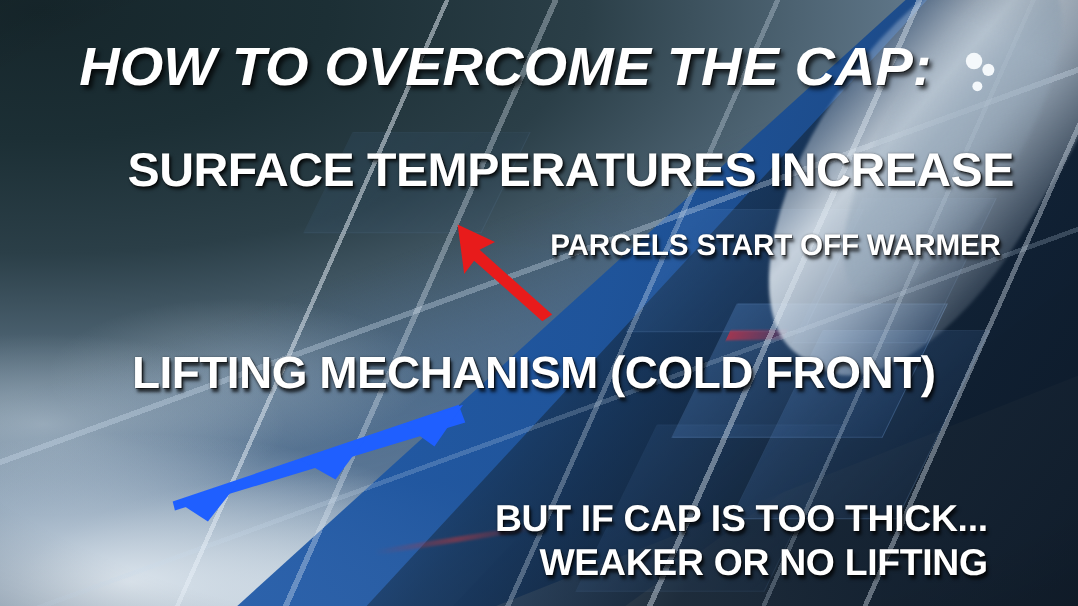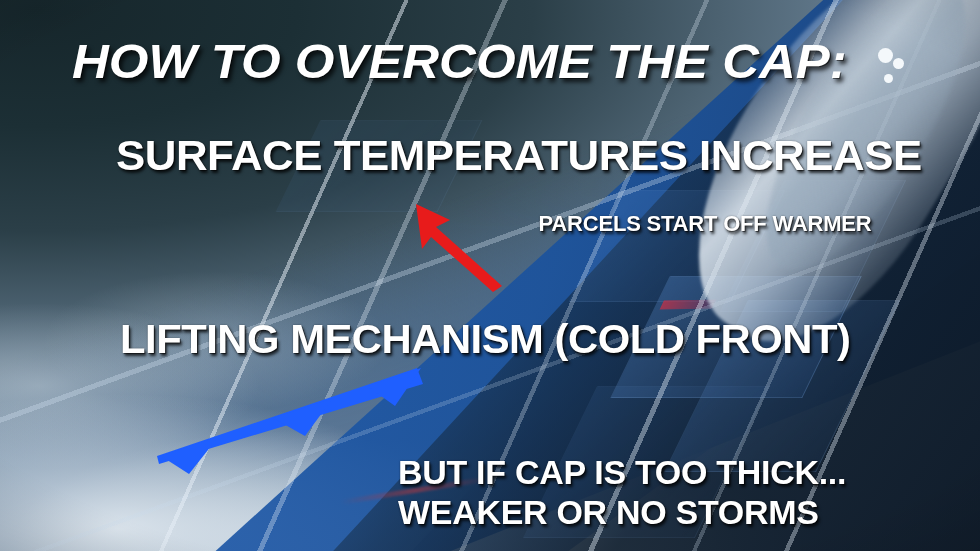--- a/index.html
+++ b/index.html
@@ -160,28 +160,29 @@
   #line-lifting {
     left: 120px; top: 316px;
     font-size: 41px;
     transform: scaleX(1.02);
     transform-origin: left center;
   }
   #parcel-note {
     left: 495px; top: 208px;
     width: 420px;
     text-align: center;
-    font-size: 22px;
+    font-size: 27px;
     line-height: 31px;
     letter-spacing: -.2px;
     white-space: normal;
   }
   #cap-note {
-    left: 398px; top: 452px;
+    left: 378px; top: 452px;
     width: 520px;
+    text-align: right;
     font-size: 34px;
     line-height: 40px;
     letter-spacing: -.3px;
     white-space: normal;
   }
 
   
   #red-arrow, #cold-front { position: absolute; }
   #red-arrow { left: 405px; top: 196px; }
   #cold-front { left: 145px; top: 362px; }
@@ -242,16 +243,16 @@
   <div class="txt" id="line-surface">SURFACE TEMPERATURES INCREASE</div>
 
   <div class="txt" id="parcel-note">
     <div>PARCELS START OFF WARMER</div>
   </div>
 
   <div class="txt" id="line-lifting">LIFTING MECHANISM (COLD FRONT)</div>
 
   <div class="txt" id="cap-note">
     <div>BUT IF CAP IS TOO THICK...</div>
-    <div>WEAKER OR NO STORMS</div>
+    <div>WEAKER OR NO LIFTING</div>
   </div>
 
 </div>
 
 </body></html>

